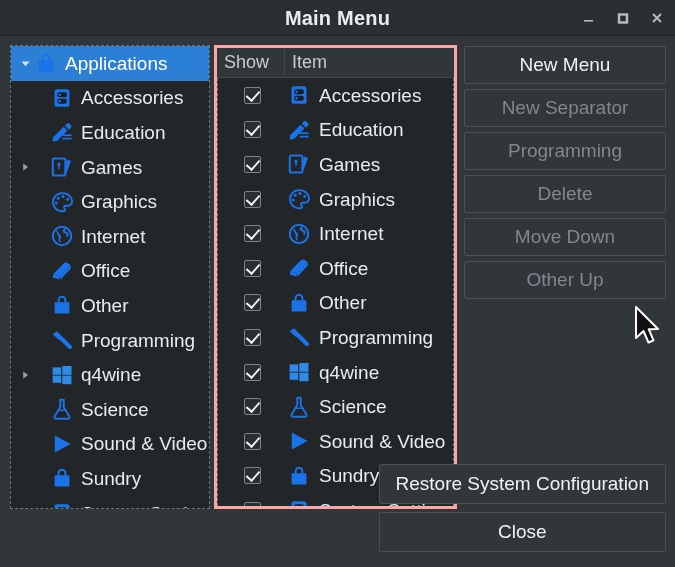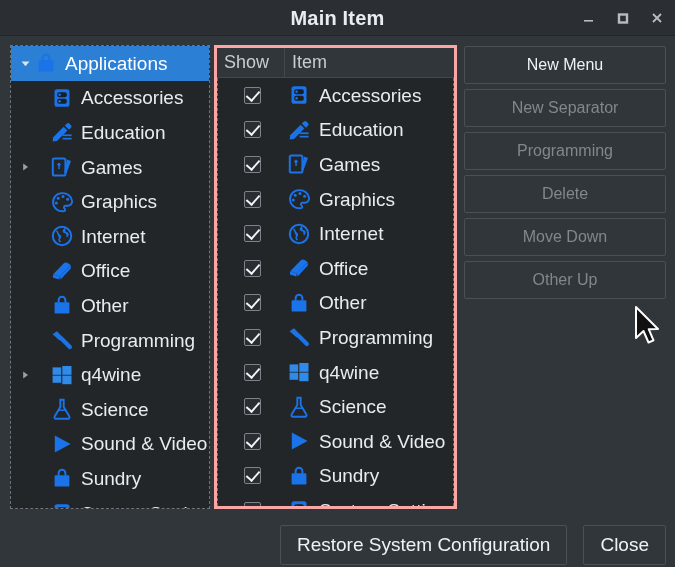--- a/index.html
+++ b/index.html
@@ -184,39 +184,40 @@
     display: flex;
     flex-direction: column;
     gap: 5px;
   }
   .btn {
     height: 38px;
     background: #31363b;
     border: 1px solid #4b5055;
     border-radius: 2px;
     color: #eef2f6;
-    font-size: 16px;
+    font-size: 19px;
     font-family: "Liberation Sans", sans-serif;
     display: flex;
     align-items: center;
     justify-content: center;
     cursor: pointer;
     white-space: nowrap;
   }
   .btn.disabled {
     color: #81878d;
     cursor: default;
   }
 
   
   .bottom-bar {
     position: absolute;
-    right: 9px; bottom: 2px;
-    display: flex;
-    gap: 16px;
+    right: 9px; bottom: 15px;
+    display: flex;
+    gap: 8px;
+    flex-direction: column;
   }
   .btn-bottom {
     height: 40px;
     padding: 0 16px;
     background: #31363b;
     border: 1px solid #4b5055;
     border-radius: 2px;
     color: #eef2f6;
     font-size: 19px;
     font-family: "Liberation Sans", sans-serif;
@@ -235,21 +236,21 @@
     pointer-events: none;
     z-index: 50;
   }
 </style>
 </head>
 <body>
 
 <div id="app">
 
   <div class="titlebar">
-    <div class="titlebar-text">Main Item</div>
+    <div class="titlebar-text">Main Menu</div>
     <div class="win-btns">
       <div class="win-btn">
         <svg width="14" height="14" viewBox="0 0 14 14">
             <rect x="2" y="9" width="9" height="1.6" fill="#b7bcc2"></rect>
           </svg>
       </div>
       <div class="win-btn">
         <svg width="14" height="14" viewBox="0 0 14 14">
             <rect x="3" y="3.5" width="8" height="8" fill="none" stroke="#b7bcc2" stroke-width="2.4"></rect>
           </svg>

